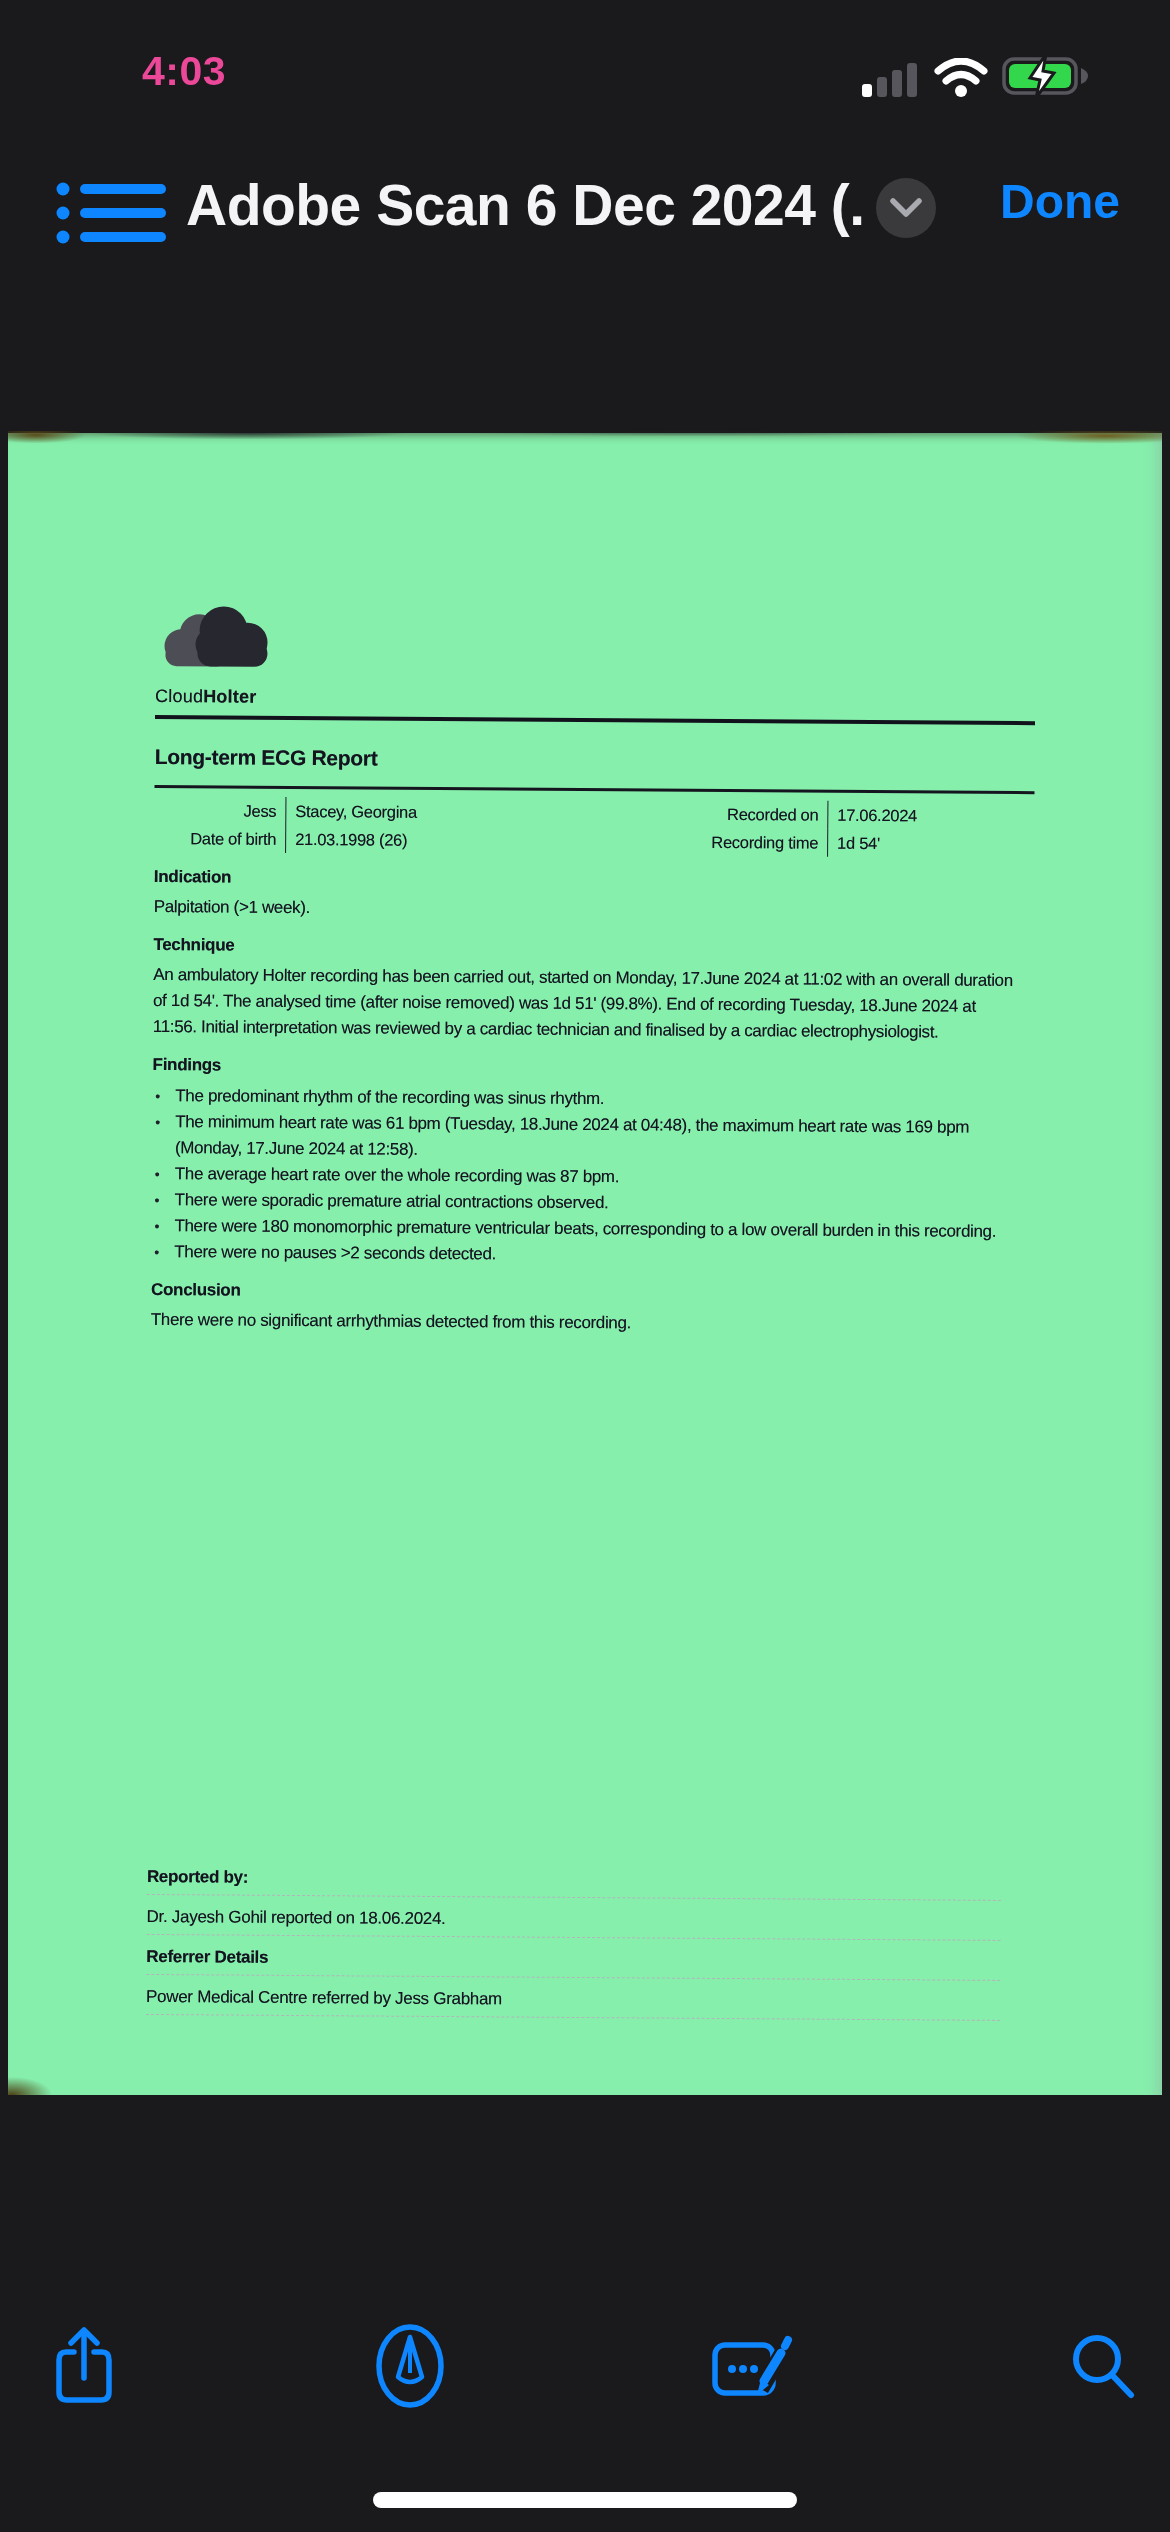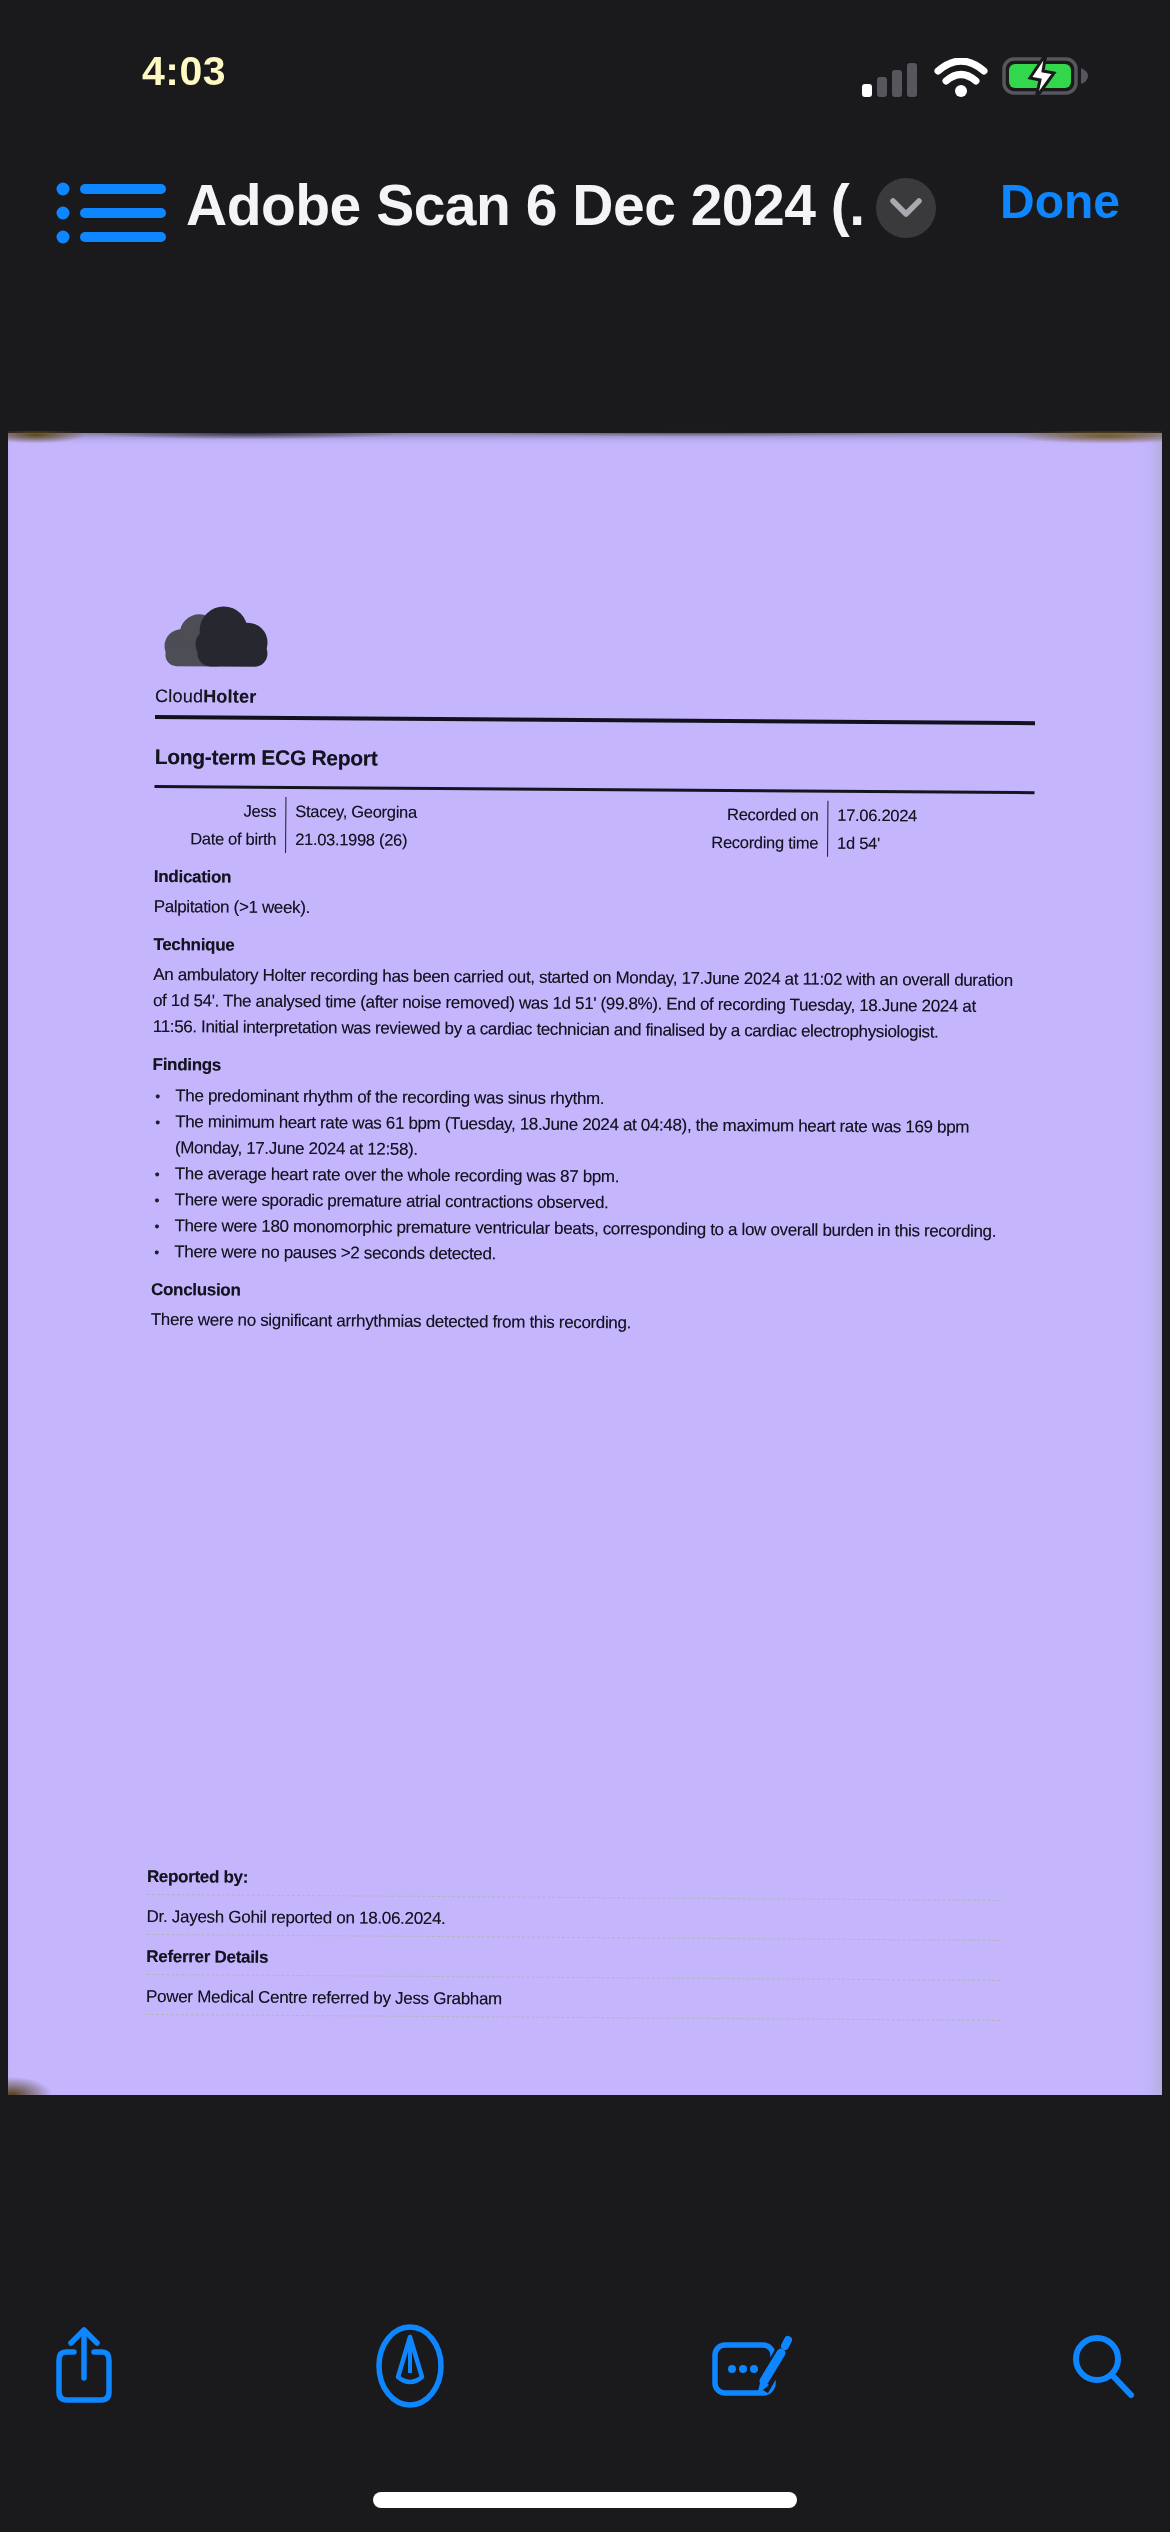--- a/index.html
+++ b/index.html
@@ -7,21 +7,21 @@
   body { font-family:"Liberation Sans", sans-serif; }
   .screen {
     position:relative; width:1170px; height:2532px;
     background:#1a1a1c; overflow:hidden; margin:0 auto;
   }
 
   
   .status-bar { position:absolute; top:0; left:0; width:100%; height:120px; }
   .status-time {
     position:absolute; left:142px; top:48px;
-    color:#fef9c3; font-size:41px; font-weight:700; letter-spacing:0.5px;
+    color:#ec4899; font-size:41px; font-weight:700; letter-spacing:0.5px;
   }
   .status-icons { position:absolute; right:78px; top:54px; display:flex; align-items:flex-end; gap:14px; }
 
   
   .nav-bar { position:absolute; top:160px; left:0; width:100%; height:96px; }
   .nav-menu-btn { position:absolute; left:56px; top:20px; width:116px; height:66px; background:none; border:none; cursor:pointer; }
   .nav-title {
     position:absolute; left:186px; top:12px; width:680px;
     color:#f4f4f6; font-size:57px; font-weight:700; letter-spacing:-0.5px;
     white-space:nowrap; overflow:hidden;
@@ -33,21 +33,21 @@
   }
   .nav-done-btn {
     position:absolute; right:50px; top:14px;
     background:none; border:none; cursor:pointer;
     color:#0e86ff; font-size:48px; font-weight:600; font-family:"Liberation Sans",sans-serif;
   }
 
   
   .page {
     position:absolute; top:433px; left:8px; width:1154px; height:1662px;
-    background:#c4b5fd;
+    background:#86efac;
     box-shadow: inset -16px 0 14px -12px rgba(150,160,165,0.45),
                 inset 0 10px 9px -8px rgba(40,35,20,0.55);
   }
   .page::before { 
     content:""; position:absolute; top:-2px; left:0; right:0; height:16px;
     background:
       radial-gradient(70px 12px at 28px 4px, rgba(90,70,22,0.95), transparent 70%),
       radial-gradient(220px 9px at 240px 2px, rgba(25,25,30,0.75), transparent 72%),
       radial-gradient(130px 11px at 1098px 5px, rgba(110,85,25,0.9), transparent 70%),
       radial-gradient(320px 6px at 690px 1px, rgba(30,30,35,0.45), transparent 75%);

